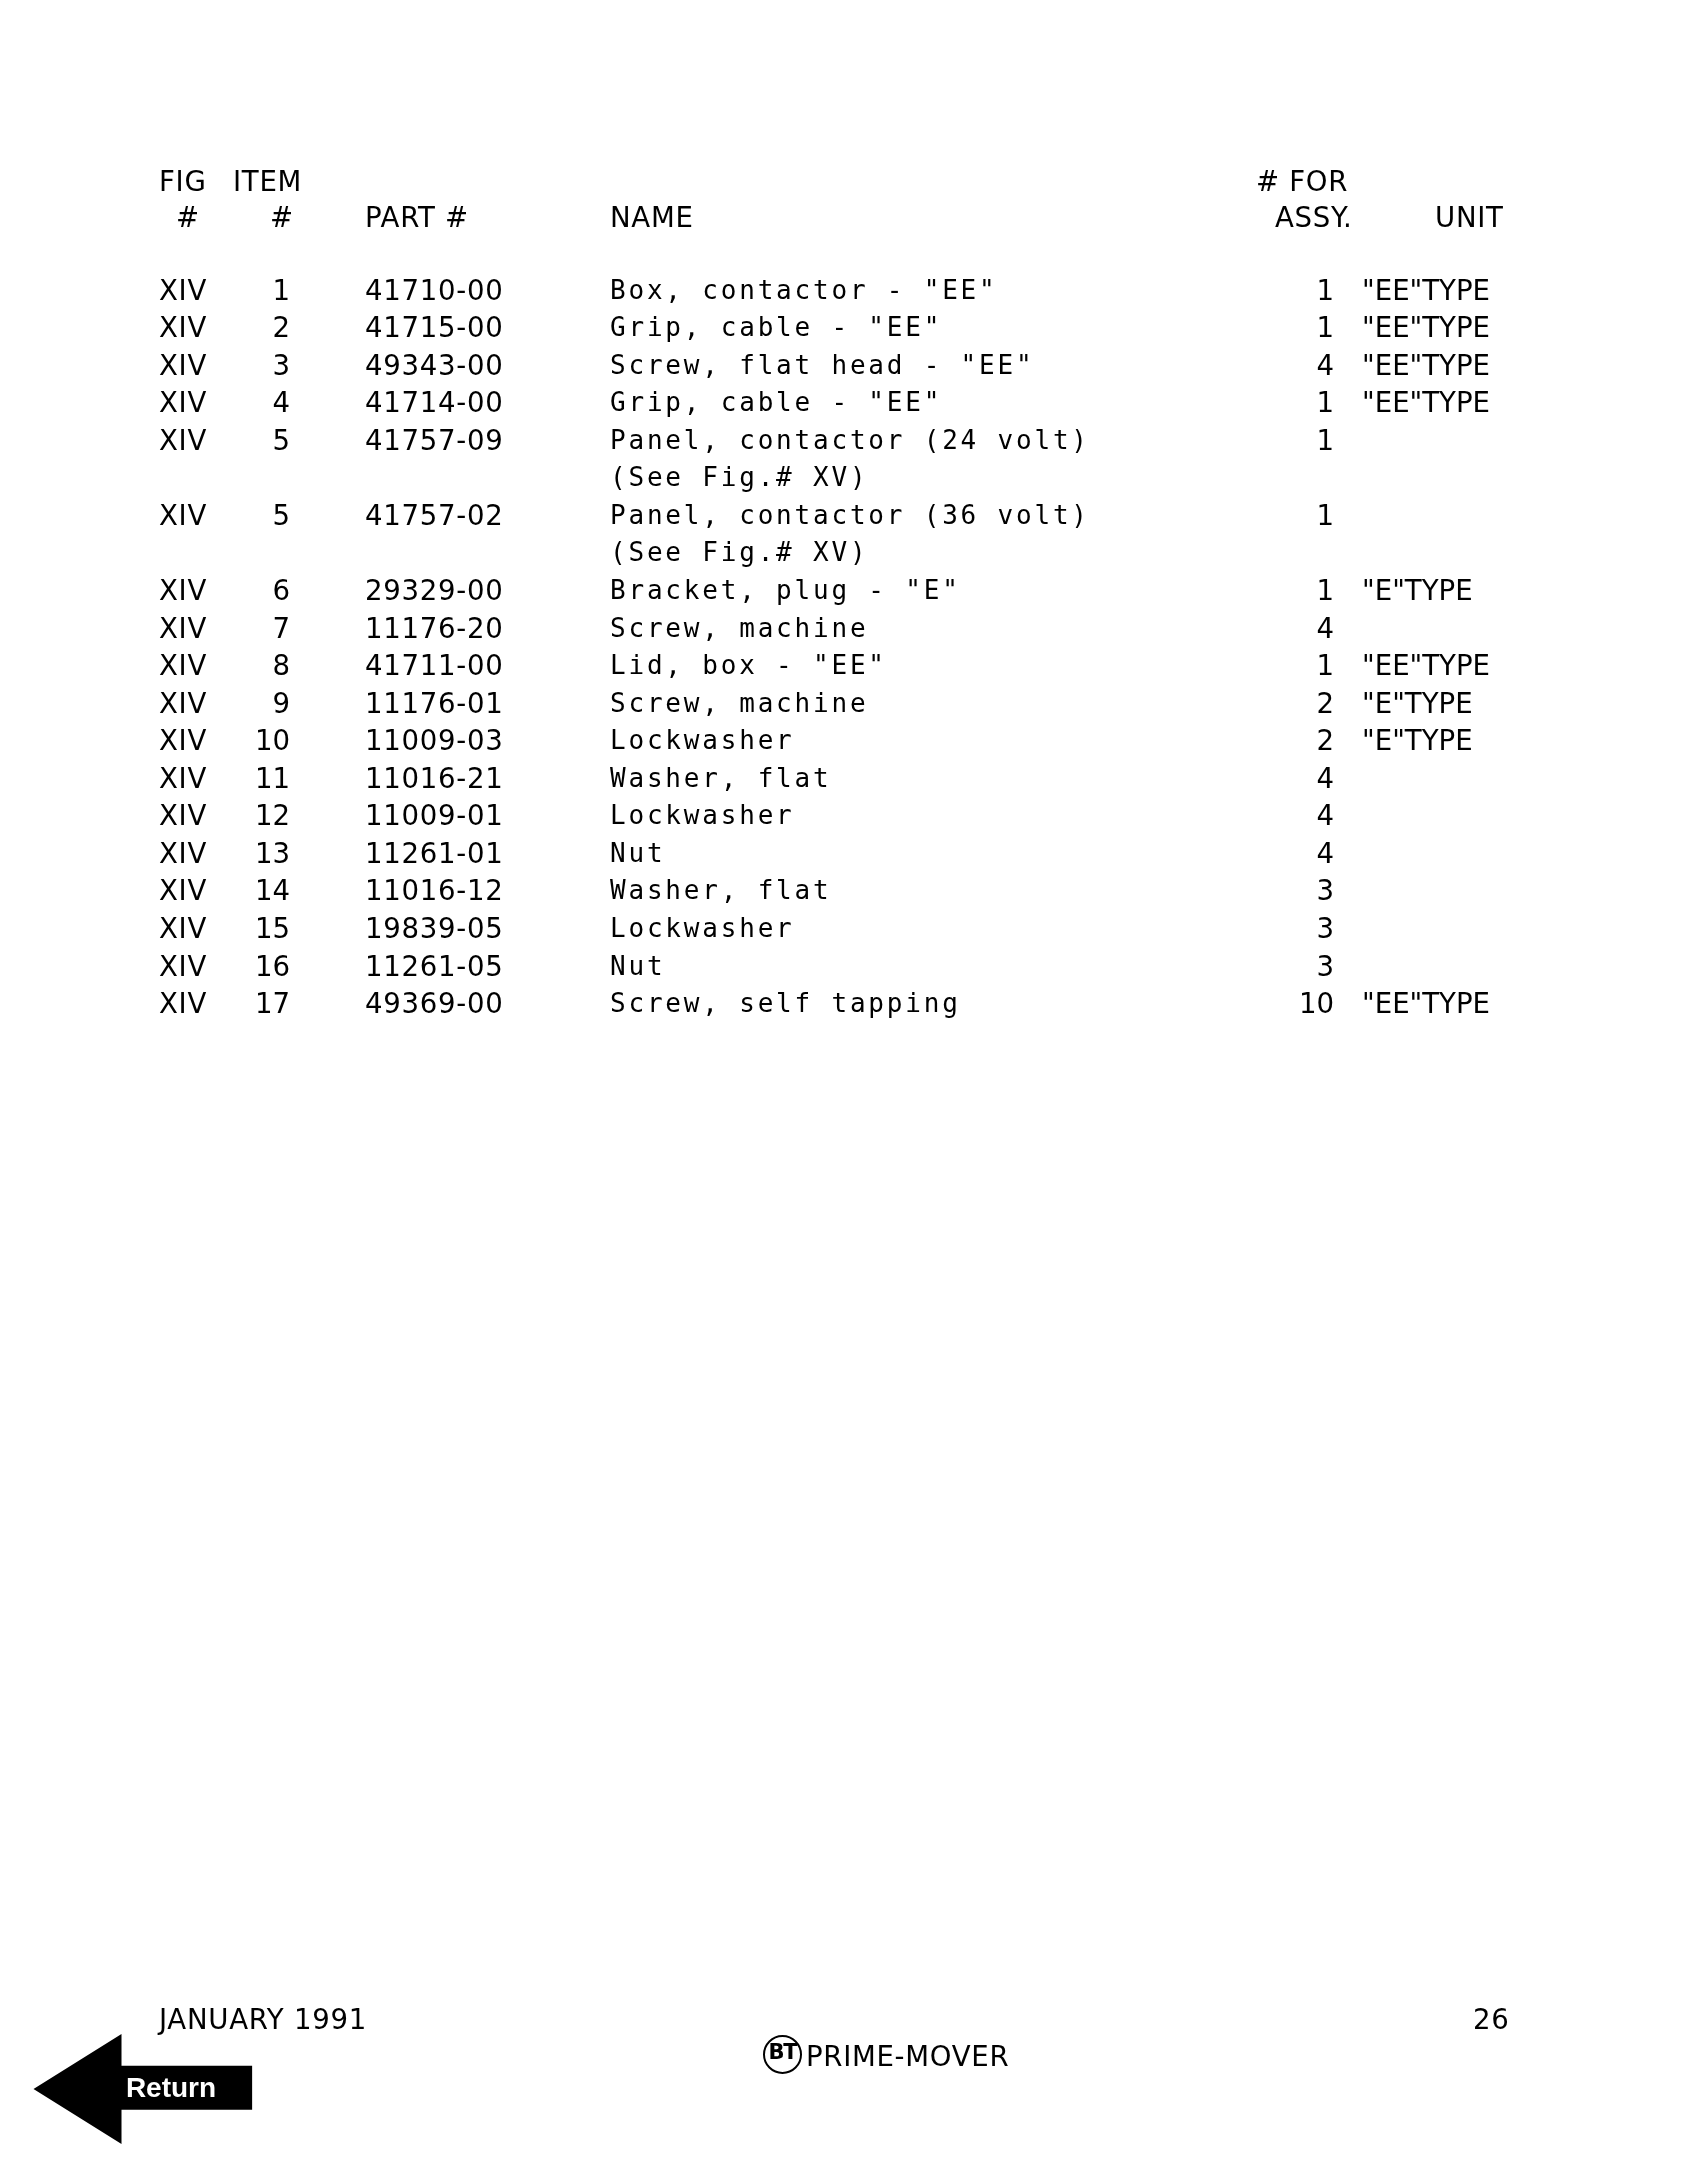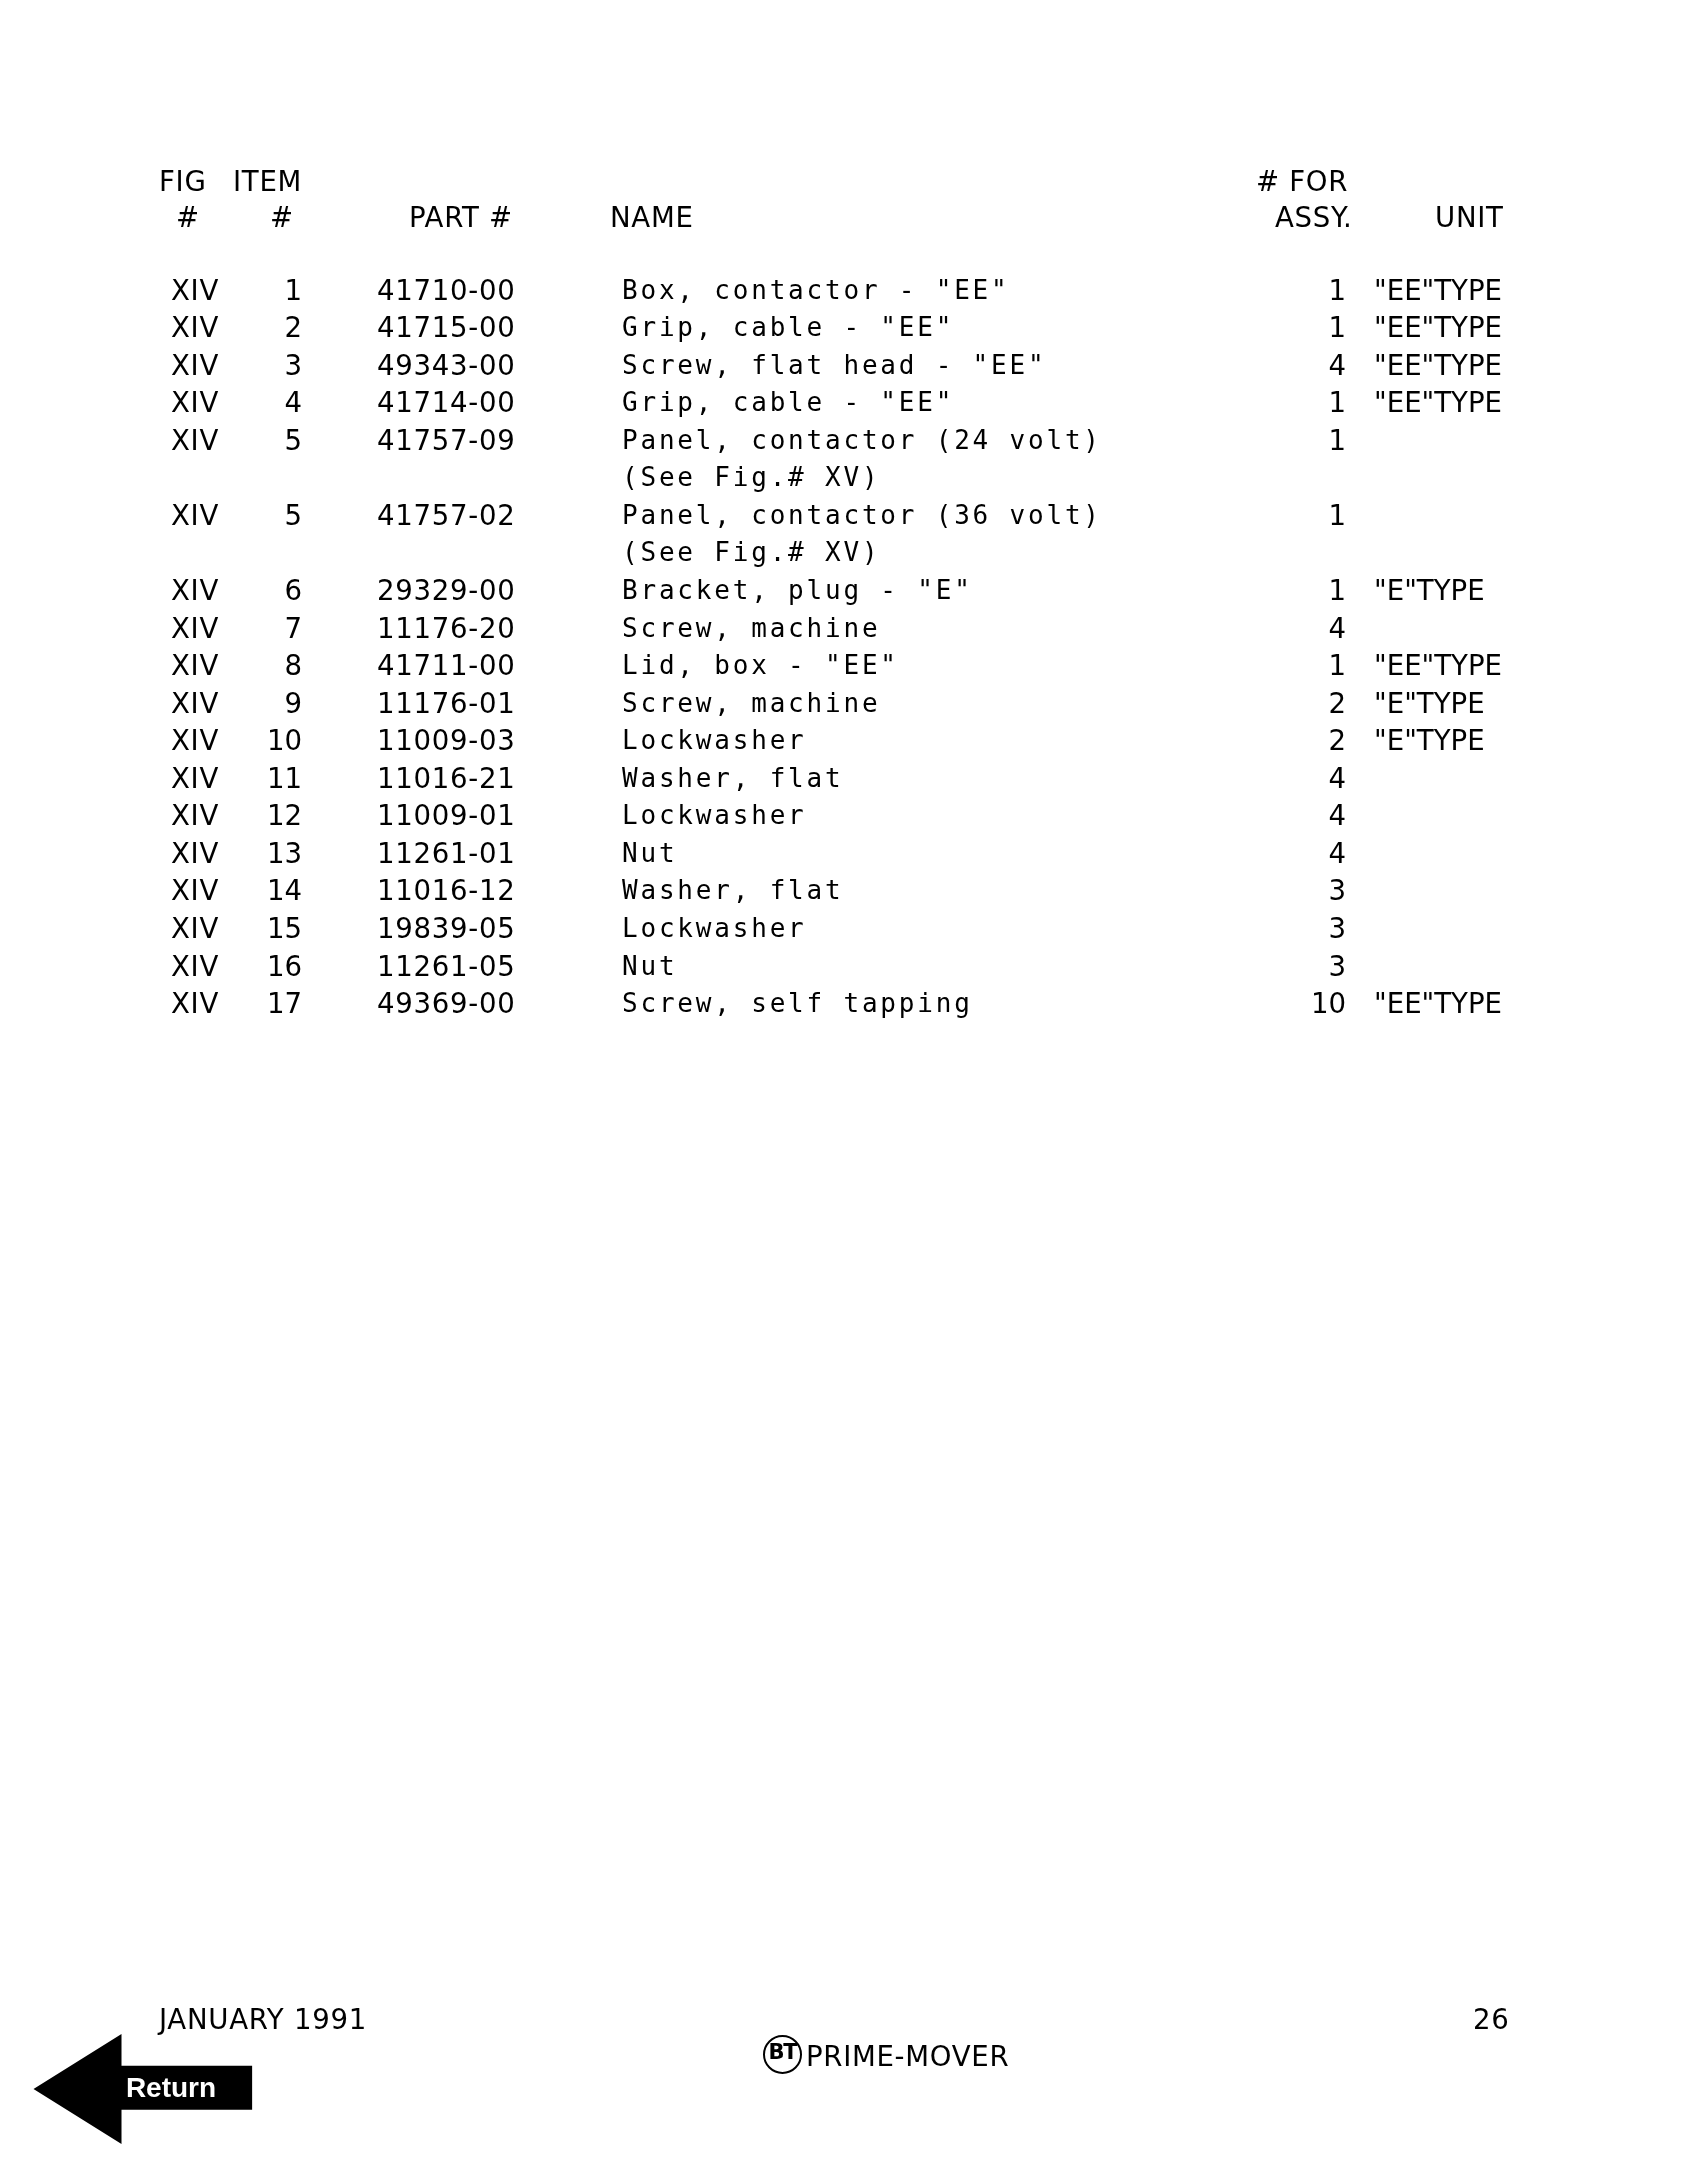--- a/index.html
+++ b/index.html
@@ -1,21 +1,21 @@
 <!DOCTYPE html>
 <html style="font-size:11px"><head>
 <meta charset="utf-8">
 <style>
   html, body { margin: 0; padding: 0; background: #ffffff; }
   body { width: 1687px; height: 2183px; position: relative; overflow: hidden;
          font-family: "DejaVu Sans", sans-serif; color: #000; }
   .page { position: absolute; left: 0; top: 0; width: 1687px; height: 2183px; }
 
   .hdr { position: absolute; font-size: 27.6px; line-height: 36px; white-space: pre; letter-spacing: 0.7px; }
-  .row { position: absolute; left: 12px; width: 1546px; height: 37px; font-size: 27.6px; line-height: 37px; }
+  .row { position: absolute; left: 0; width: 1546px; height: 37px; font-size: 27.6px; line-height: 37px; }
   .cell { position: absolute; top: 0; white-space: pre; }
   .c-fig  { left: 159px; letter-spacing: 0.7px; }
   .c-item { left: 227px; width: 63px; text-align: right; }
   .c-part { left: 365px; letter-spacing: 0.7px; }
   .c-name { left: 610px; font-family: "DejaVu Sans Mono", monospace; font-size: 26px; letter-spacing: 2.8px; }
   .c-qty  { left: 1261px; width: 73px; text-align: right; }
   .c-unit { left: 1362px; letter-spacing: 0px; }
 
   .footer { position: absolute; top: 1967px; font-size: 27.6px; line-height: 36px; white-space: pre; letter-spacing: 0.7px; margin-top: 35px; }
   .logo { display: inline-block; width: 39px; height: 39px; border: 2.8px solid #000; border-radius: 50%;
@@ -34,21 +34,21 @@
 
 <div class="page">
 
   <div>
     <div class="hdr" style="left:159px; top:164px;">FIG</div>
     <div class="hdr" style="left:233px; top:164px;">ITEM</div>
     <div class="hdr" style="left:1256px; top:164px;"># FOR</div>
 
     <div class="hdr" style="left:176px; top:200px;">#</div>
     <div class="hdr" style="left:270px; top:200px;">#</div>
-    <div class="hdr" style="left:365px; top:200px;margin-left:44px;">PART #</div>
+    <div class="hdr" style="left:365px; top:200px;">PART #</div>
     <div class="hdr" style="left:610px; top:200px;">NAME</div>
     <div class="hdr" style="left:1275px; top:200px;">ASSY.</div>
     <div class="hdr" style="left:1435px; top:200px;">UNIT</div>
   </div>
 
   <div>
     <div class="row" style="top:272px;">
       <span class="cell c-fig">XIV</span>
       <span class="cell c-item">1</span>
       <span class="cell c-part">41710-00</span>

